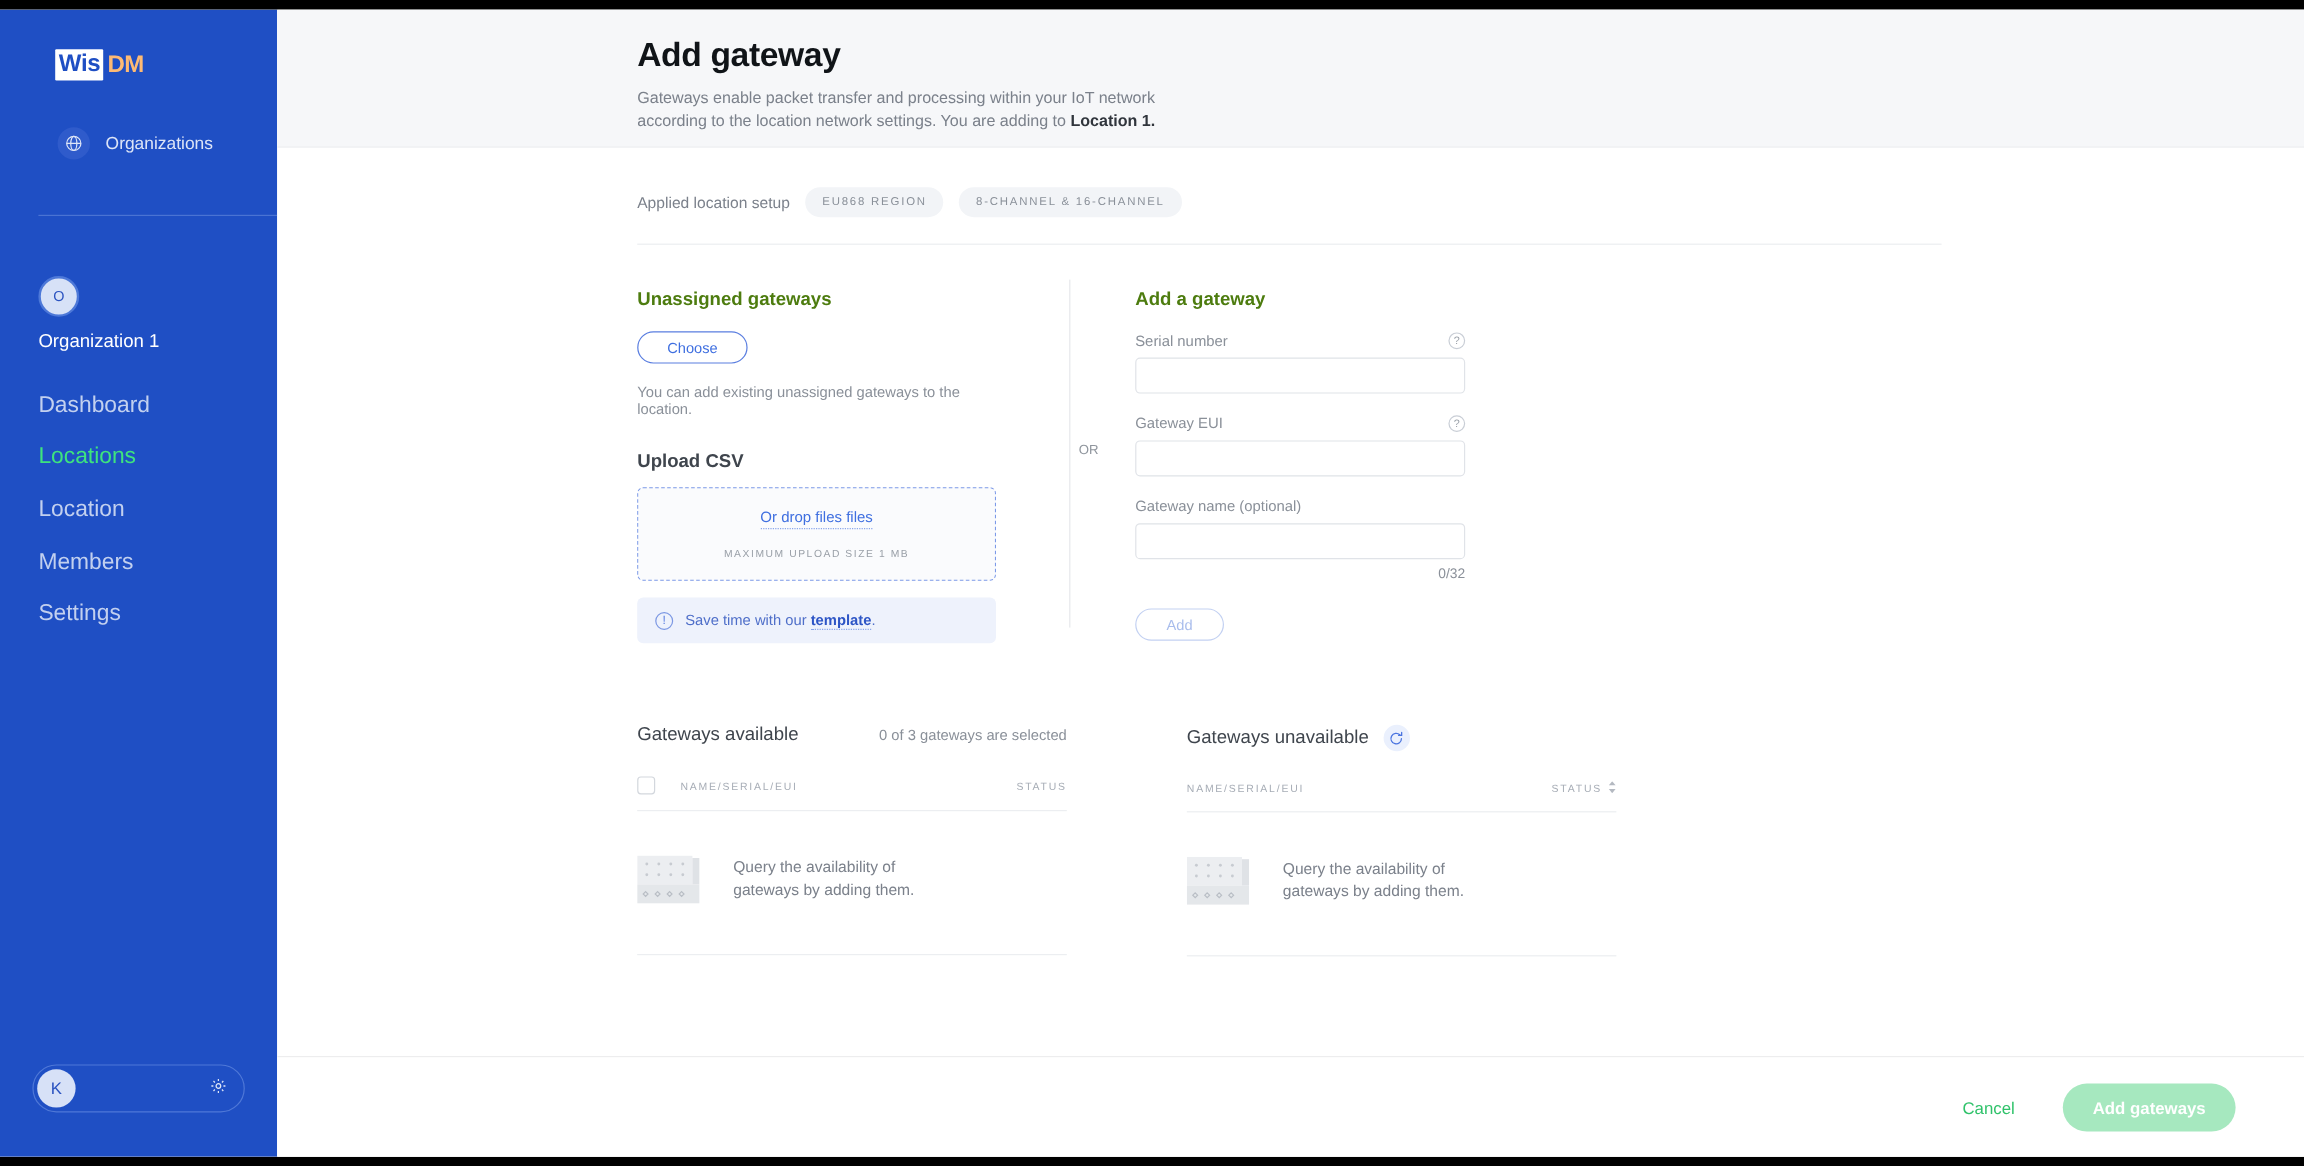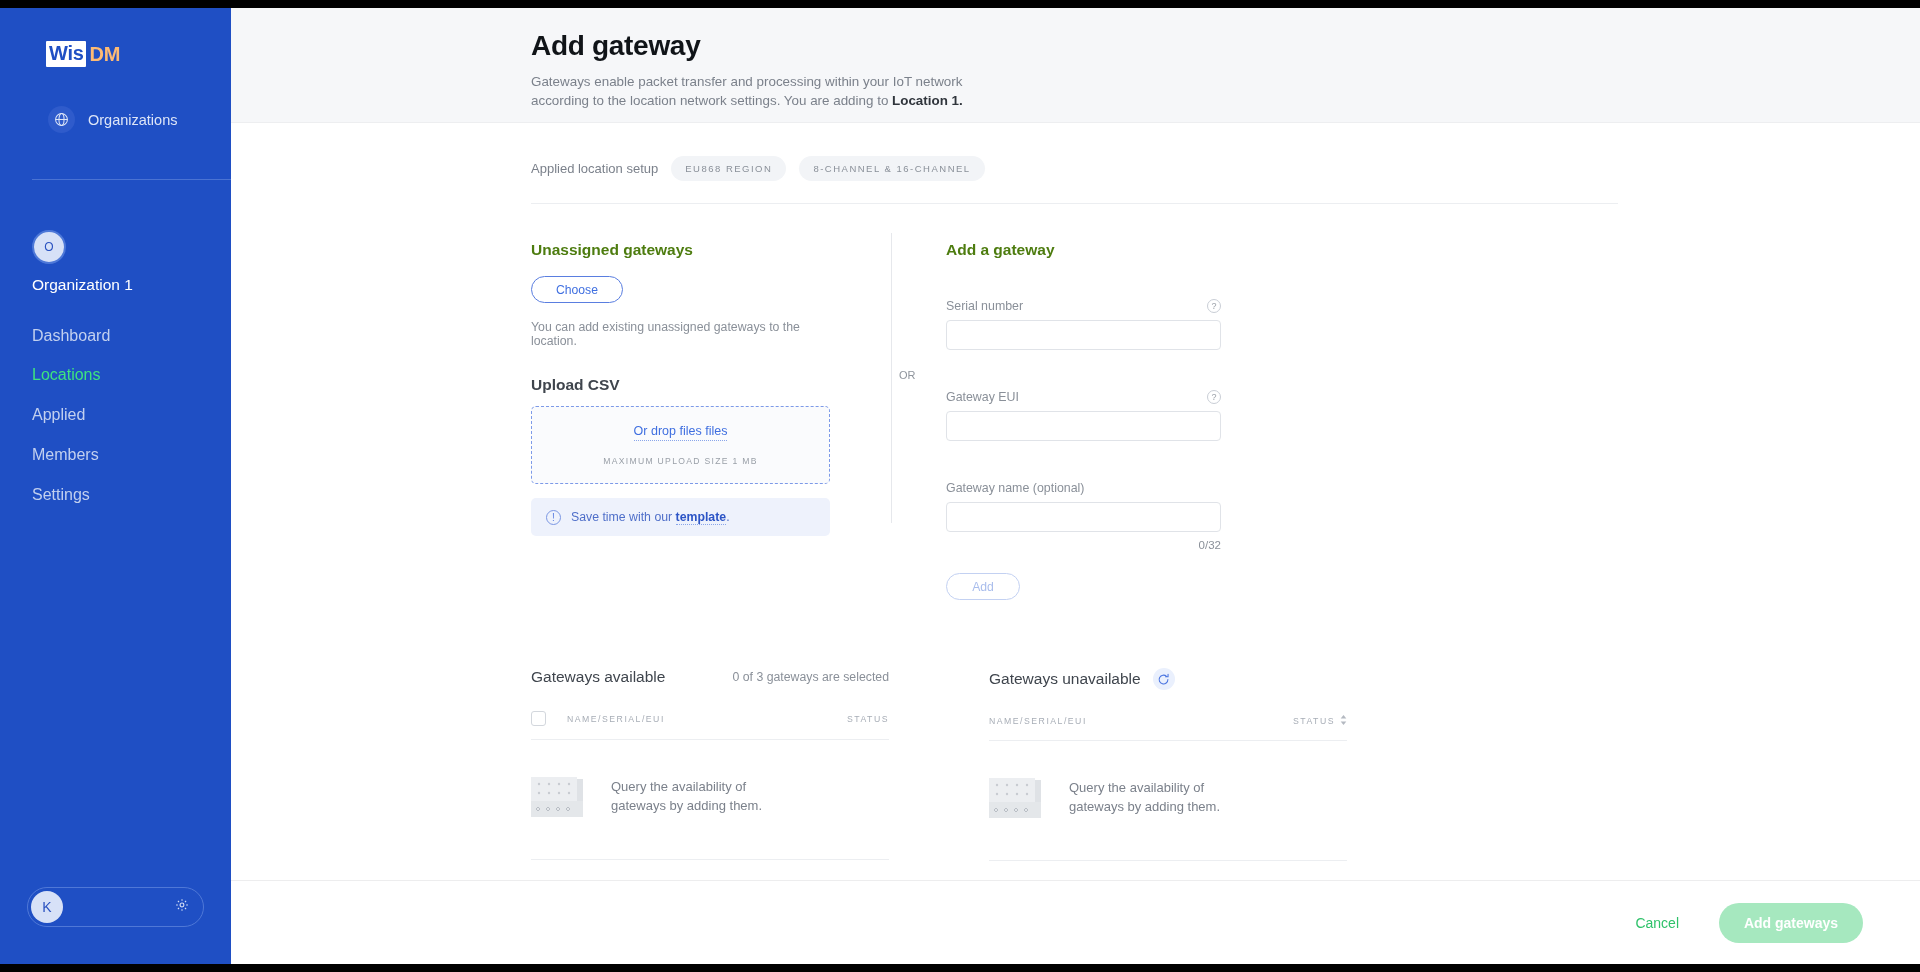--- a/index.html
+++ b/index.html
@@ -64,21 +64,21 @@
     display: flex; align-items: center; justify-content: center;
     font-size: 12px; color: #2a52c0;
   }
   .org-name {
     position: absolute; left: 32px; top: 268px;
     font-size: 15.5px; font-weight: normal; color: #ffffff;
   }
 
   .nav { position: absolute; left: 32px; top: 308px; width: 180px; }
   .nav-item {
-    display: block; font-size: 16px; color: #c2d0ef;
+    display: block; font-size: 19px; color: #c2d0ef;
     padding: 9.5px 0; cursor: pointer; line-height: 1.3;
   }
   .nav-item.active { color: #3ee37e; }
 
   .user-pill {
     position: absolute; left: 27px; bottom: 37px;
     width: 177px; height: 40px;
     border: 1px solid #4f78d7; border-radius: 22px;
     display: flex; align-items: center; justify-content: space-between;
     padding: 0 14px 0 3px;
@@ -181,21 +181,21 @@
     font-size: 10px; line-height: 13px; text-align: center;
     flex: 0 0 15px;
   }
   .tpl-text { font-size: 12.3px; color: #4f6fc9; }
   .tpl-text b {
     font-weight: bold; color: #2d55c6;
     border-bottom: 1px dotted #8aa6ea;
   }
 
   
-  .field { margin-top: 40px; }
+  .field { margin-top: 18px; }
   .field-head {
     display: flex; align-items: center; justify-content: space-between;
     width: 275px; margin-bottom: 7px;
   }
   .field-label { font-size: 12.4px; color: #8a9099; }
   .q-circ {
     width: 14px; height: 14px; border-radius: 50%;
     border: 1px solid #c9ced6; color: #9aa0a8;
     font-size: 9px; line-height: 12px; text-align: center;
     cursor: pointer;
@@ -303,21 +303,21 @@
     </div>
 
     <div class="side-divider"></div>
 
     <div class="org-avatar">O</div>
     <div class="org-name">Organization 1</div>
 
     <nav class="nav">
       <a class="nav-item">Dashboard</a>
       <a class="nav-item active">Locations</a>
-      <a class="nav-item">Applied</a>
+      <a class="nav-item">Location</a>
       <a class="nav-item">Members</a>
       <a class="nav-item">Settings</a>
     </nav>
 
     <div class="user-pill">
       <span class="user-av">K</span>
       <span>
         <svg width="14" height="14" viewBox="0 0 16 16" fill="none" stroke="#dfe7f8" stroke-width="1.2">
           <circle cx="8" cy="8" r="2.2"></circle>
           <path d="M8 1.3v1.9M8 12.8v1.9M1.3 8h1.9M12.8 8h1.9M3.3 3.3l1.35 1.35M11.35 11.35l1.35 1.35M12.7 3.3l-1.35 1.35M4.65 11.35L3.3 12.7"></path>

